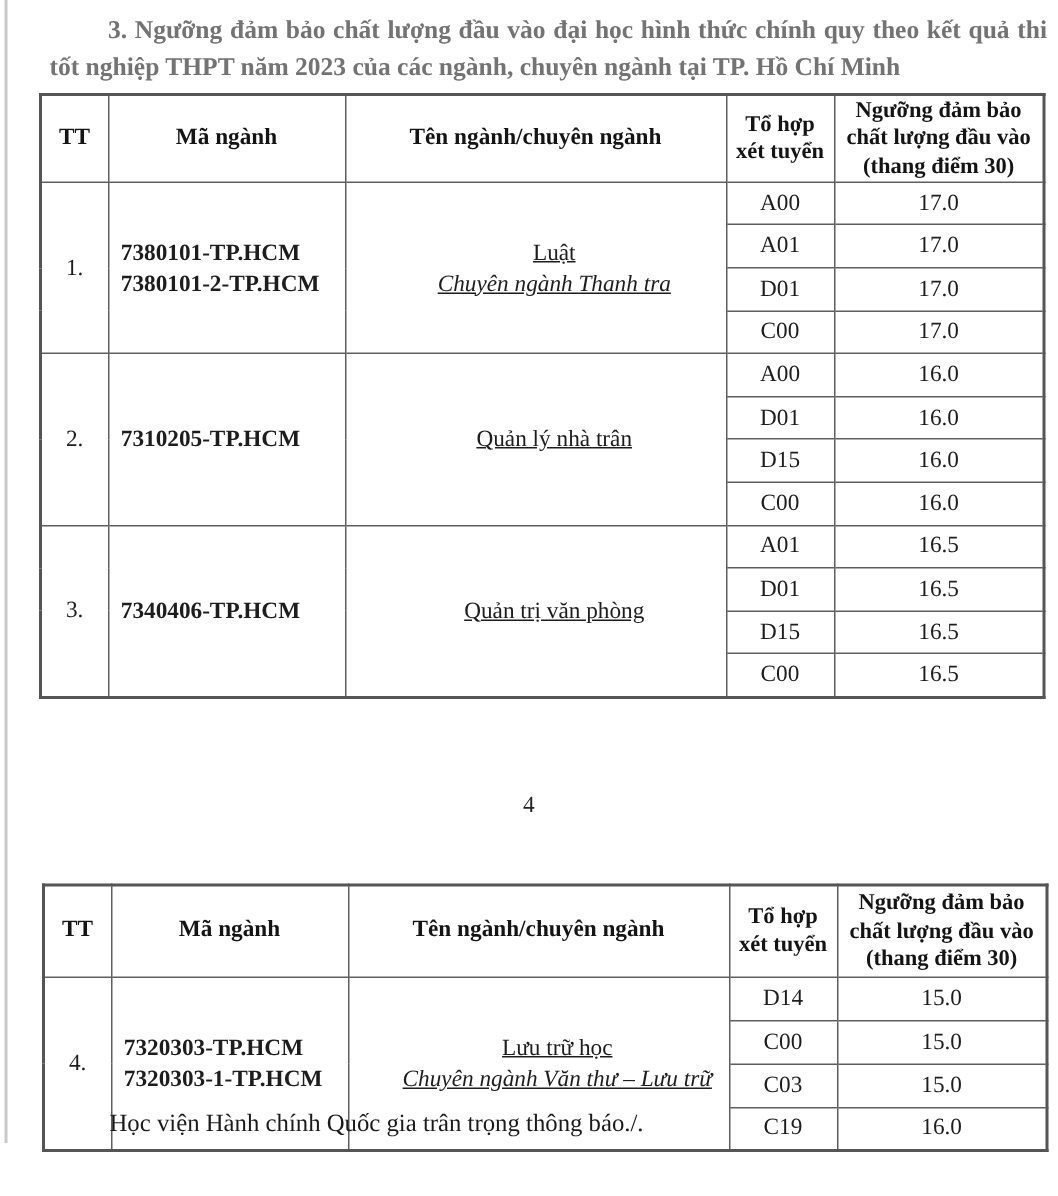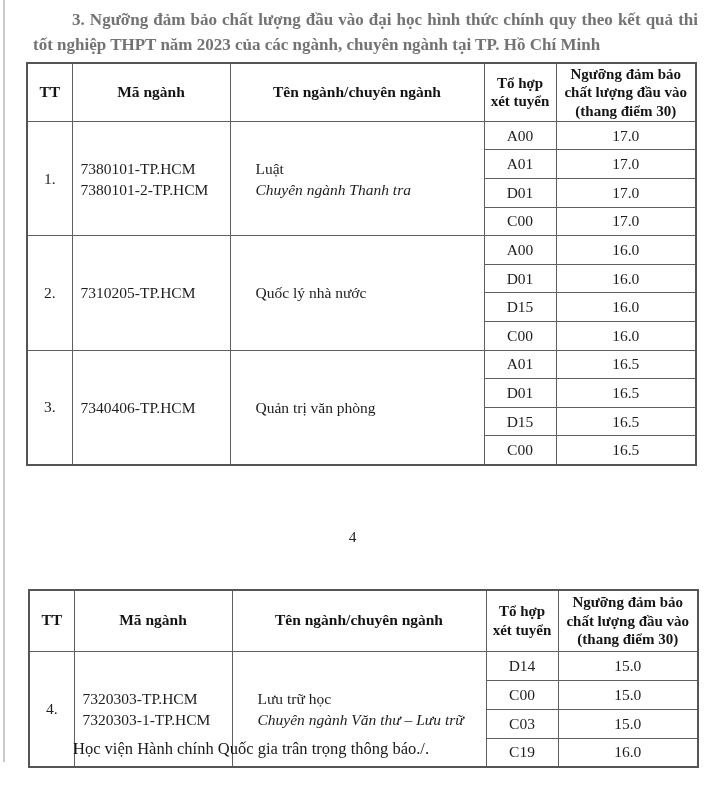--- a/index.html
+++ b/index.html
@@ -63,25 +63,27 @@
   }
   th.th-nguong { font-size: 15px; }
   th.th-tohop  { font-size: 15px; }
   td.tt-cell {
     text-align: center;
   }
   td.ma-cell {
     text-align: left;
     padding-left: 8px;
     line-height: 21px;
+    font-weight: bold;
   }
   td.ten-cell {
-    text-align: left;
+    text-align: center;
     padding-left: 25px;
     line-height: 21px;
+    text-decoration: underline;
   }
   td.ten-cell .specialization { font-style: italic; }
   td.ma-cell div:empty,
   td.ten-cell div:empty { display: none; }
   td.combo-cell, td.score-cell {
     text-align: center;
   }
   .page-number {
     position: absolute;
     left: 0; top: 528px;
@@ -149,21 +151,21 @@
       <td class="score-cell">17.0</td>
     </tr>
 
     <tr class="sub-row">
       <td class="tt-cell" rowspan="4">2.</td>
       <td class="ma-cell" rowspan="4">
         <div>7310205-TP.HCM</div>
 
       </td>
       <td class="ten-cell" rowspan="4">
-        <div>Quốc lý nhà nước</div>
+        <div>Quản lý nhà trân</div>
 
       </td>
       <td class="combo-cell">A00</td>
       <td class="score-cell">16.0</td>
     </tr>
     <tr class="sub-row">
       <td class="combo-cell">D01</td>
       <td class="score-cell">16.0</td>
     </tr>
     <tr class="sub-row">

